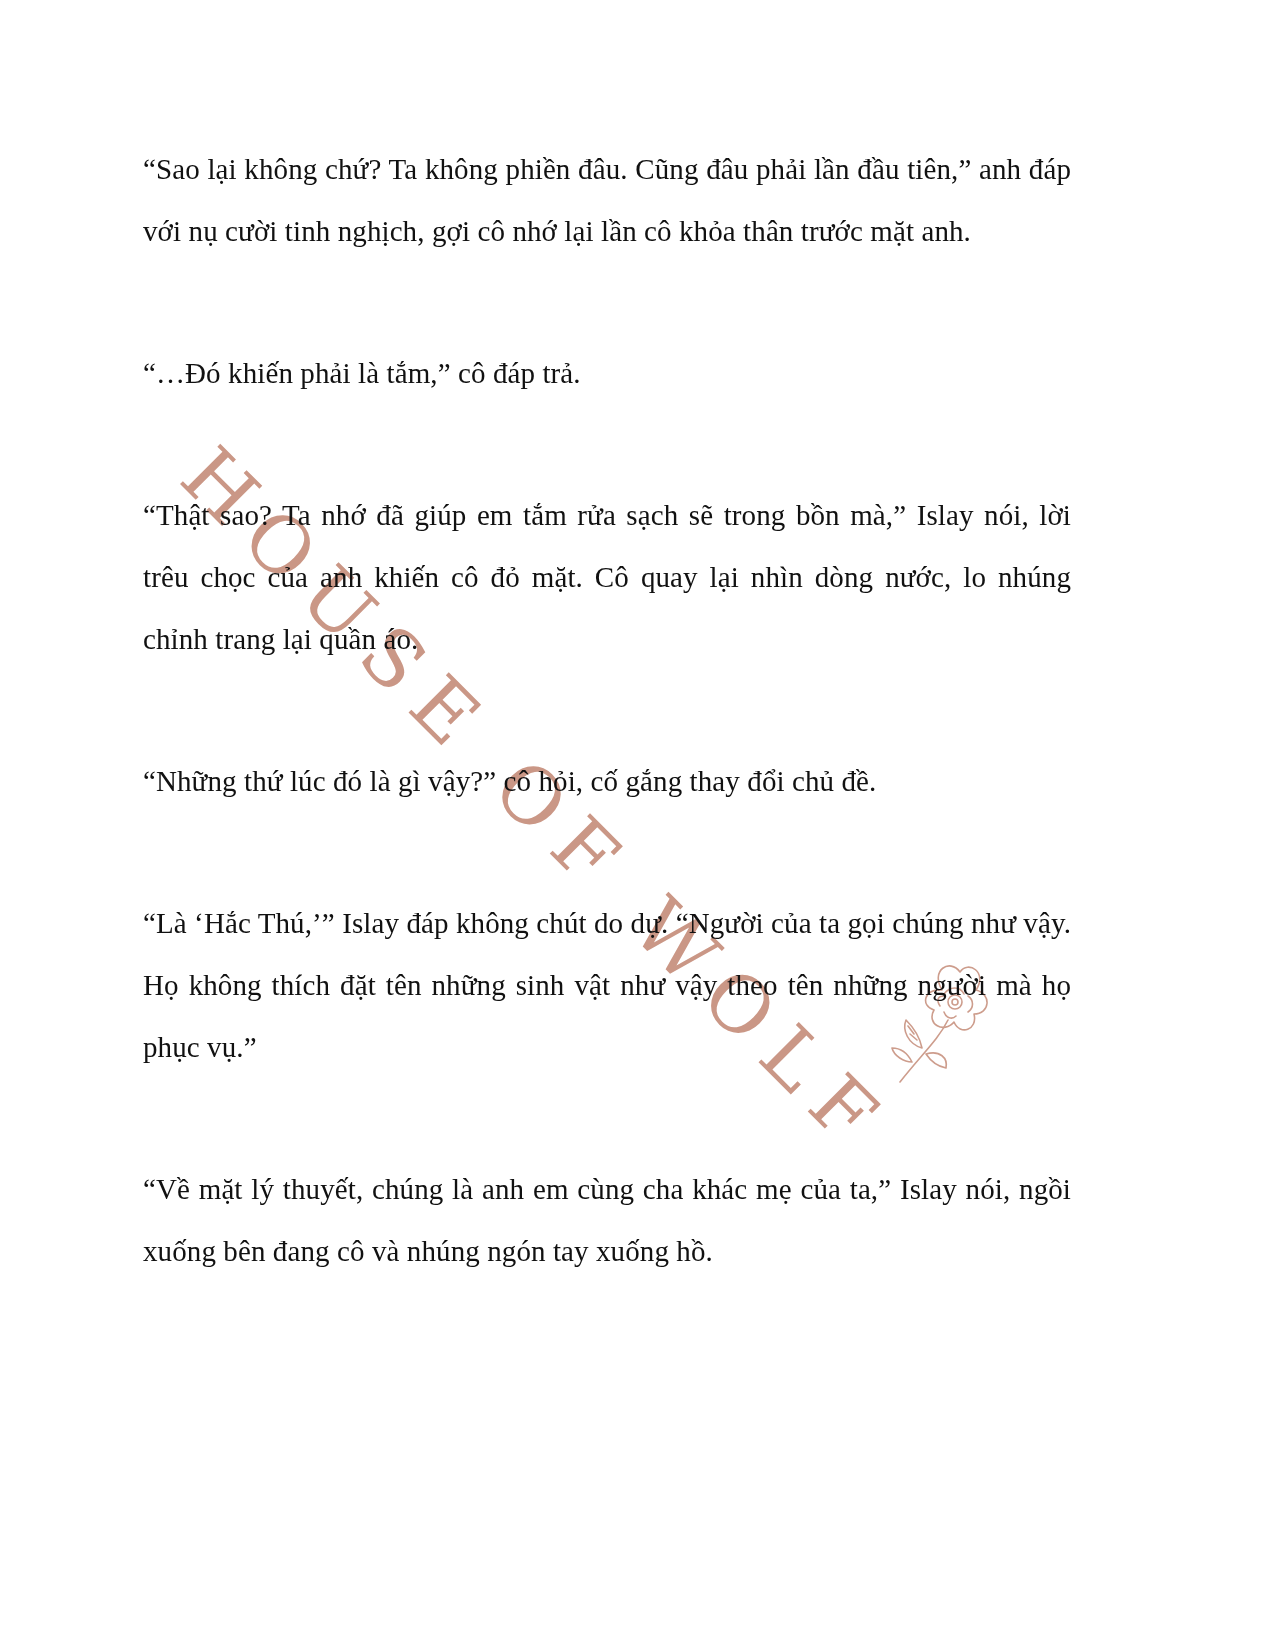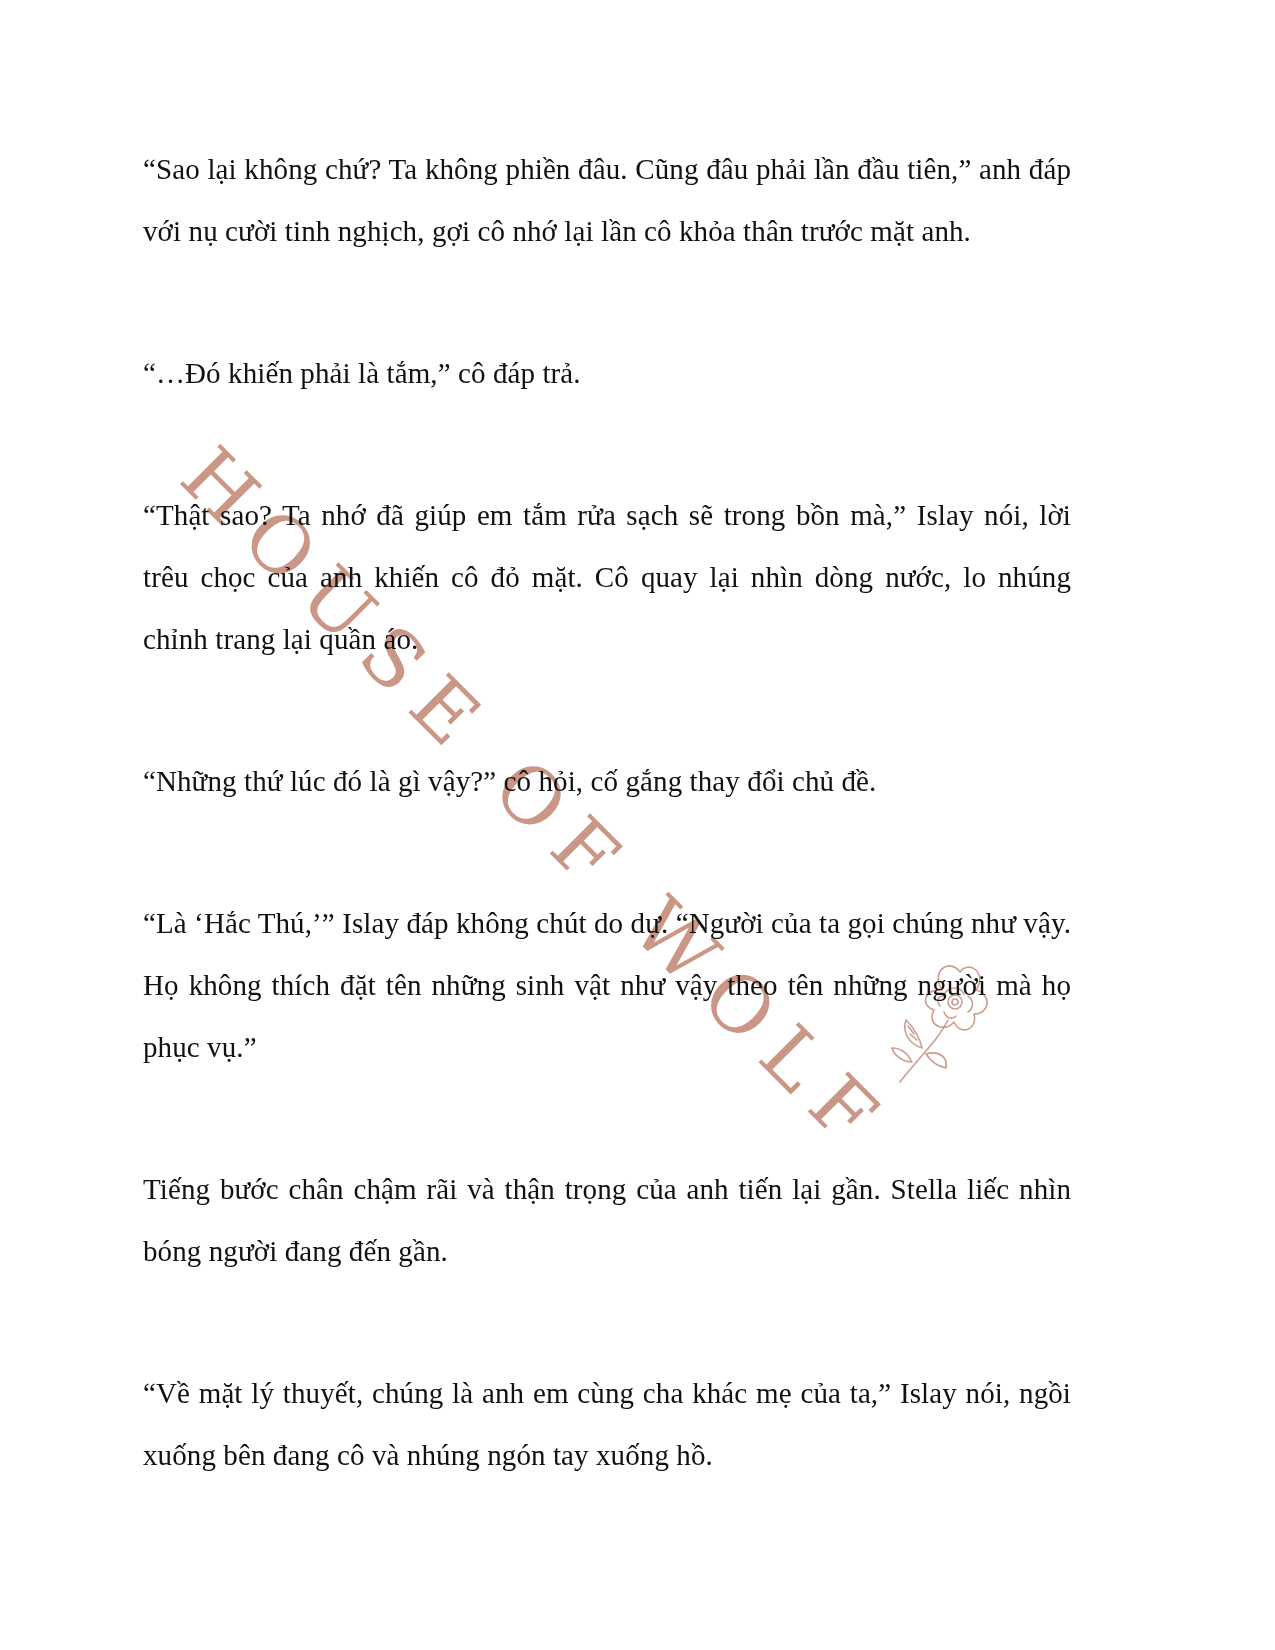--- a/index.html
+++ b/index.html
@@ -96,15 +96,14 @@
     </g>
   </svg>
 </div>
 
 <div class="page">
   <p class="para p1">“Sao lại không chứ? Ta không phiền đâu. Cũng đâu phải lần đầu tiên,” anh đáp với nụ cười tinh nghịch, gợi cô nhớ lại lần cô khỏa thân trước mặt anh.</p>
   <p class="para p2">“…Đó khiến phải là tắm,” cô đáp trả.</p>
   <p class="para p3">“Thật sao? Ta nhớ đã giúp em tắm rửa sạch sẽ trong bồn mà,” Islay nói, lời trêu chọc của anh khiến cô đỏ mặt. Cô quay lại nhìn dòng nước, lo nhúng chỉnh trang lại quần áo.</p>
   <p class="para p4">“Những thứ lúc đó là gì vậy?” cô hỏi, cố gắng thay đổi chủ đề.</p>
   <p class="para p5">“Là ‘Hắc Thú,’” Islay đáp không chút do dự. “Người của ta gọi chúng như vậy. Họ không thích đặt tên những sinh vật như vậy theo tên những người mà họ phục vụ.”</p>
-  <p class="para p6">Tiếng bước chân chậm rãi và thận trọng của anh tiến lại gần. Stella liếc nhìn bóng người đang đến gần.</p>
   <p class="para p7">“Về mặt lý thuyết, chúng là anh em cùng cha khác mẹ của ta,” Islay nói, ngồi xuống bên đang cô và nhúng ngón tay xuống hồ.</p>
 </div>
 
 </body></html>

